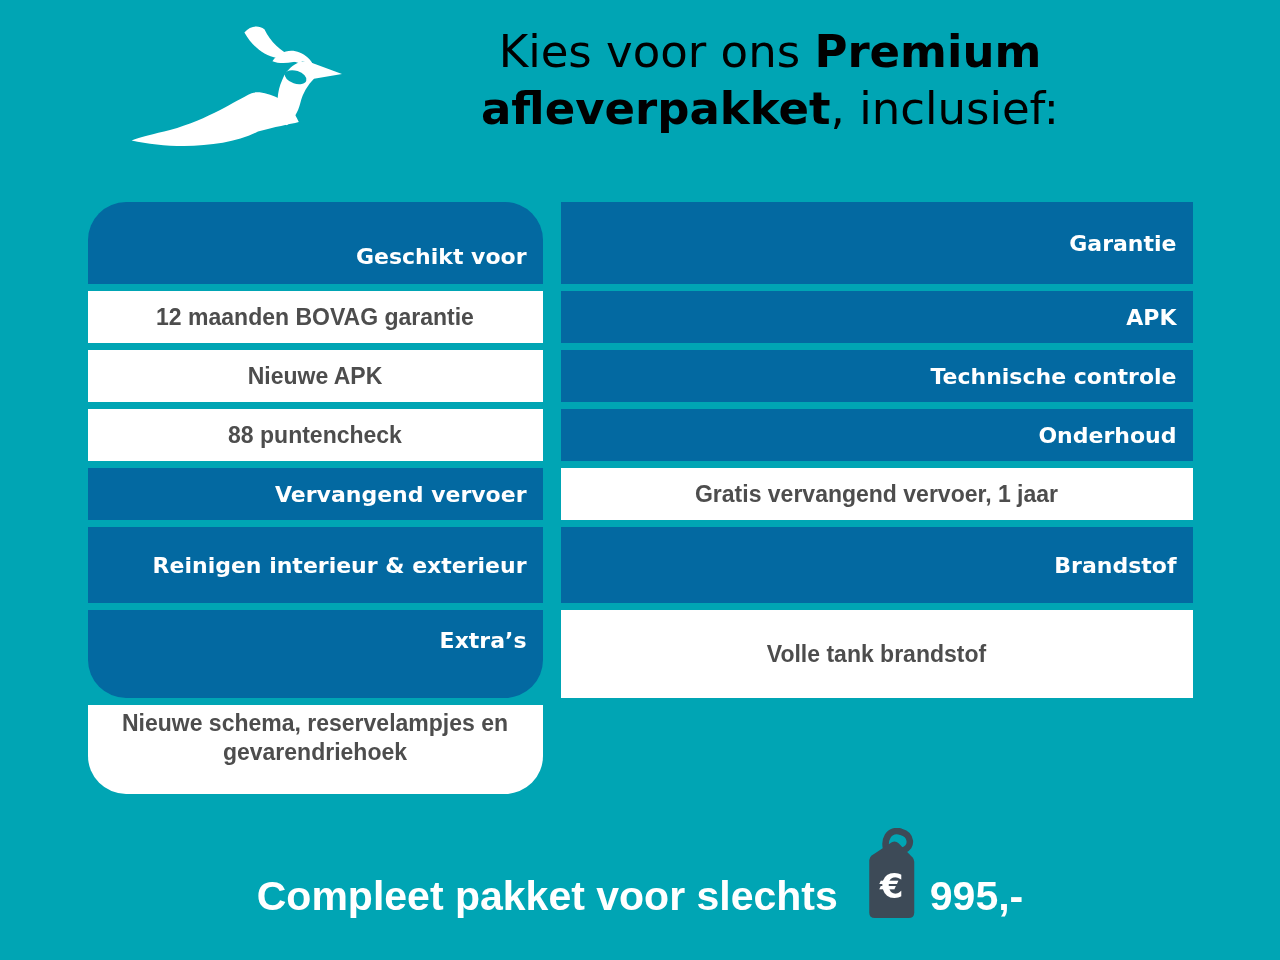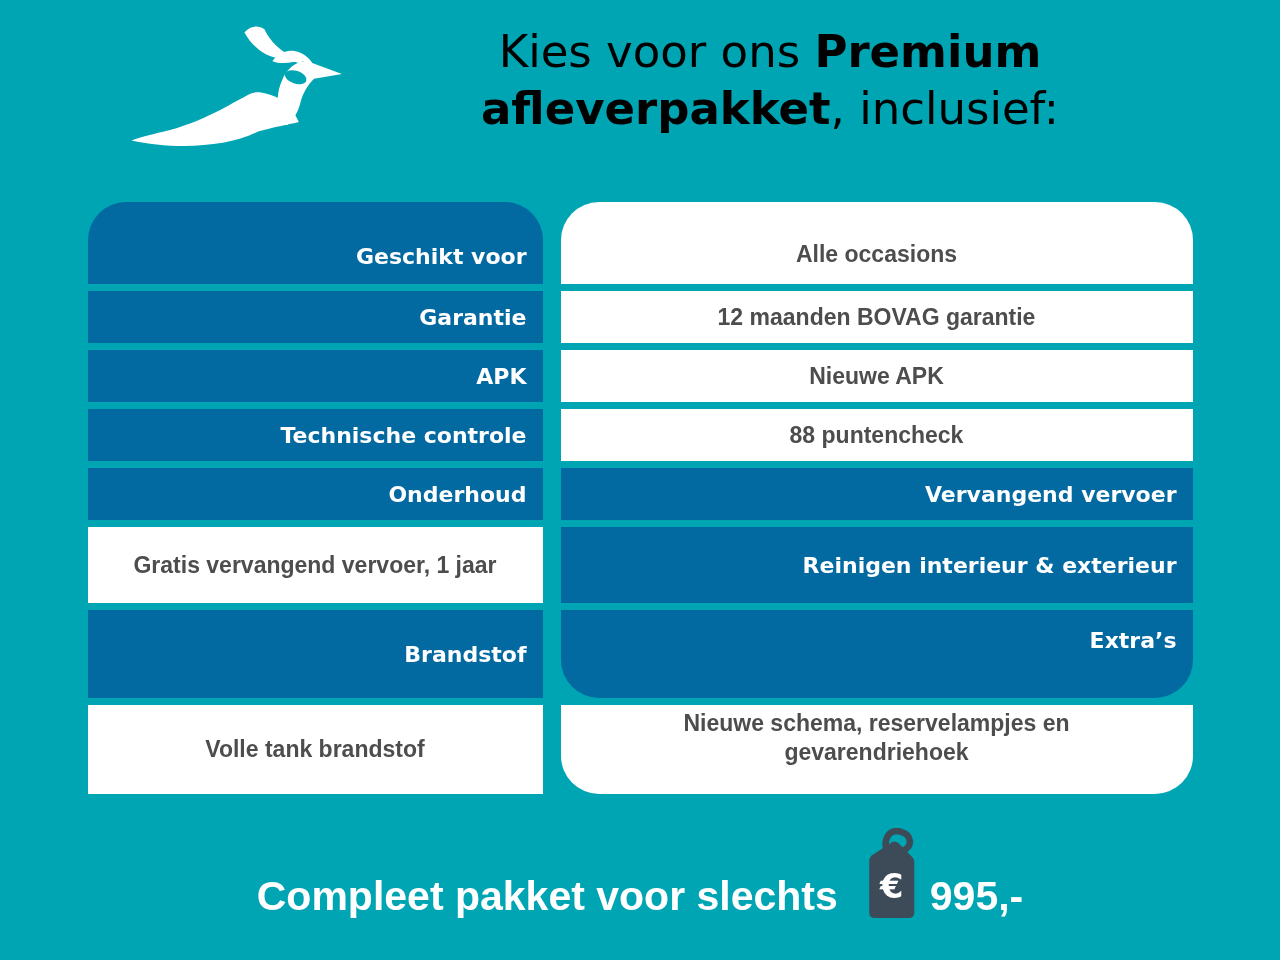--- a/index.html
+++ b/index.html
@@ -69,21 +69,20 @@
     <ellipse cx="227" cy="84" rx="14" ry="8" fill="#00a5b4" transform="rotate(18 227 84)"></ellipse>
   </svg>
 
   <div class="title">
     <span>Kies voor ons </span><span class="bold">Premium afleverpakket</span><span>, inclusief:</span>
   </div>
 </div>
 
 <div class="tbl">
     <div class="cell cl first">Geschikt voor</div>
-    <div class="cell cr first">Alle occasions</div>
     <div class="cell cl">Garantie</div>
     <div class="cell cr">12 maanden BOVAG garantie</div>
     <div class="cell cl">APK</div>
     <div class="cell cr">Nieuwe APK</div>
     <div class="cell cl">Technische controle</div>
     <div class="cell cr">88 puntencheck</div>
     <div class="cell cl">Onderhoud</div>
     <div class="cell cl">Vervangend vervoer</div>
     <div class="cell cr">Gratis vervangend vervoer, 1 jaar</div>
     <div class="cell cl tall">Reinigen interieur &amp; exterieur</div>

